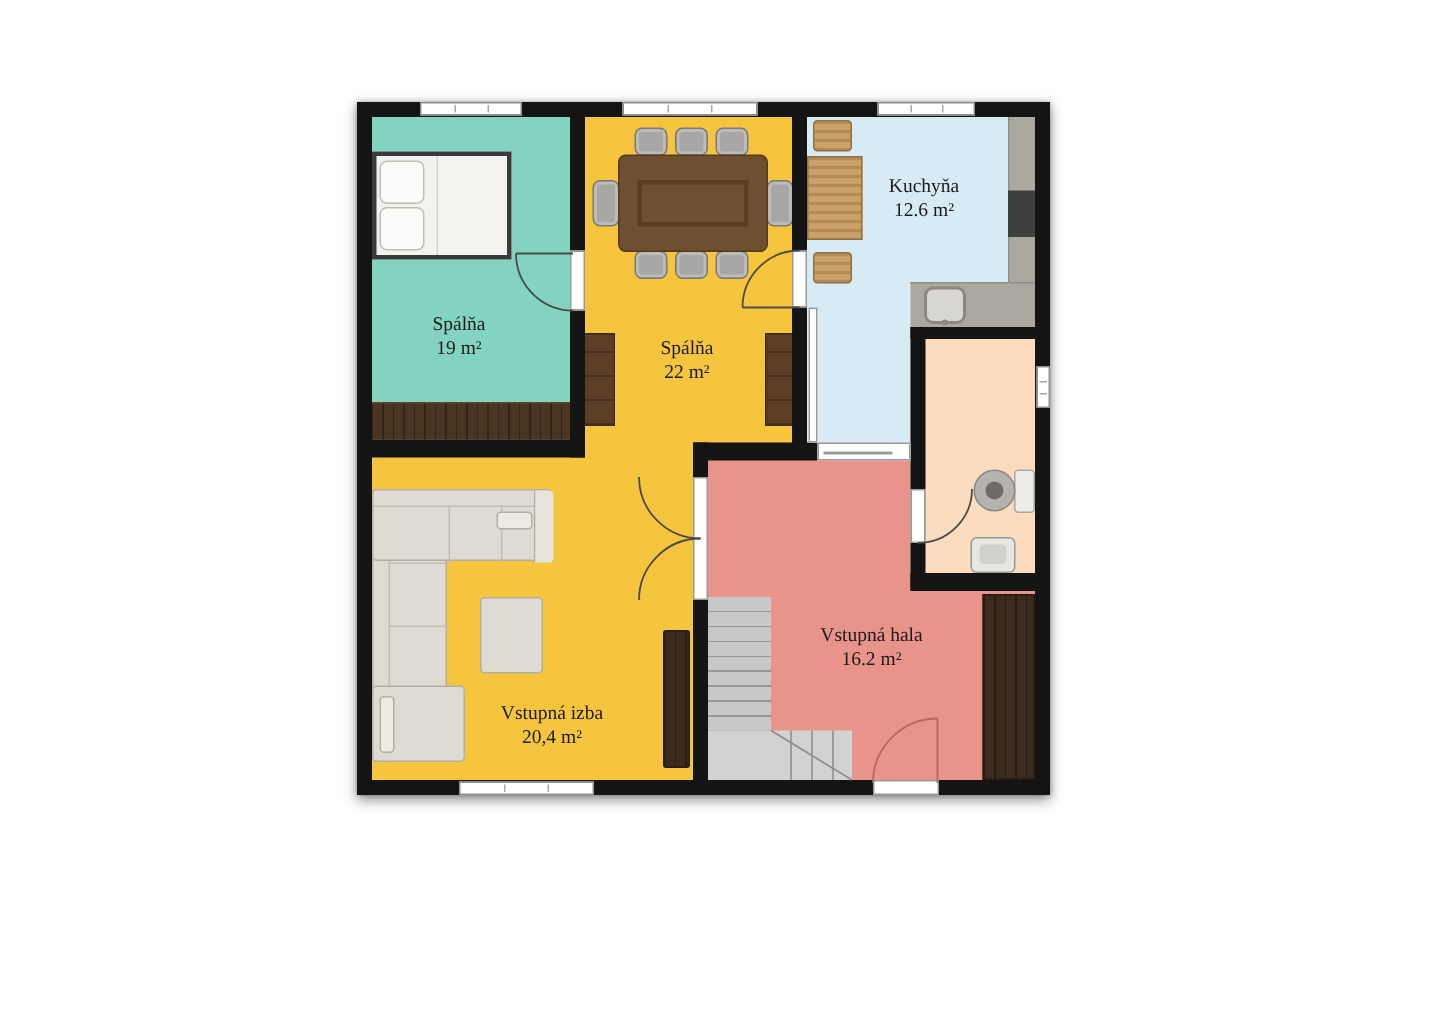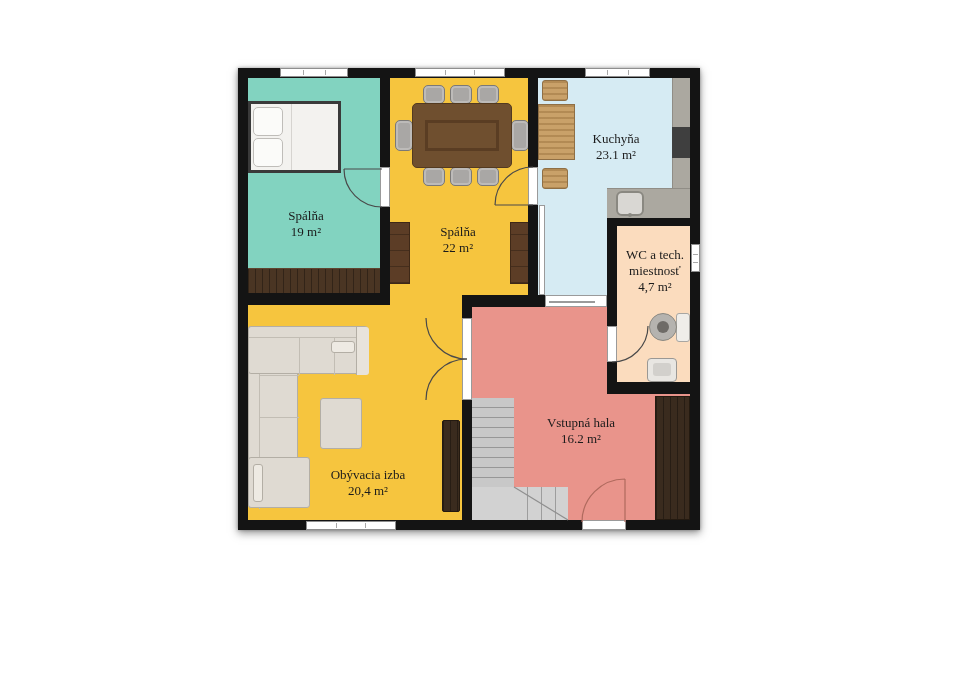--- a/index.html
+++ b/index.html
@@ -145,32 +145,27 @@
     </svg>
 
     <div class="room-label" style="left:68px;top:140px;">
       <span>Spálňa</span>
       <span>19 m²</span>
     </div>
     <div class="room-label" style="left:220px;top:156px;">
       <span>Spálňa</span>
       <span>22 m²</span>
     </div>
-    <div class="room-label" style="left:378px;top:63px;">
+    <div class="room-label" style="left:378px;top:48px;">
       <span>Kuchyňa</span>
-      <span>23.1 m²</span>
-    </div>
-    <div class="room-label" style="left:417px;top:179px;">
-      <span>WC a tech.</span>
-      <span>miestnosť</span>
-      <span>4,7 m²</span>
+      <span>12.6 m²</span>
     </div>
     <div class="room-label" style="left:343px;top:347px;">
       <span>Vstupná hala</span>
       <span>16.2 m²</span>
     </div>
     <div class="room-label" style="left:130px;top:399px;">
-      <span>Obývacia izba</span>
+      <span>Vstupná izba</span>
       <span>20,4 m²</span>
     </div>
 
   </div>
 </div>
 
 </body></html>

